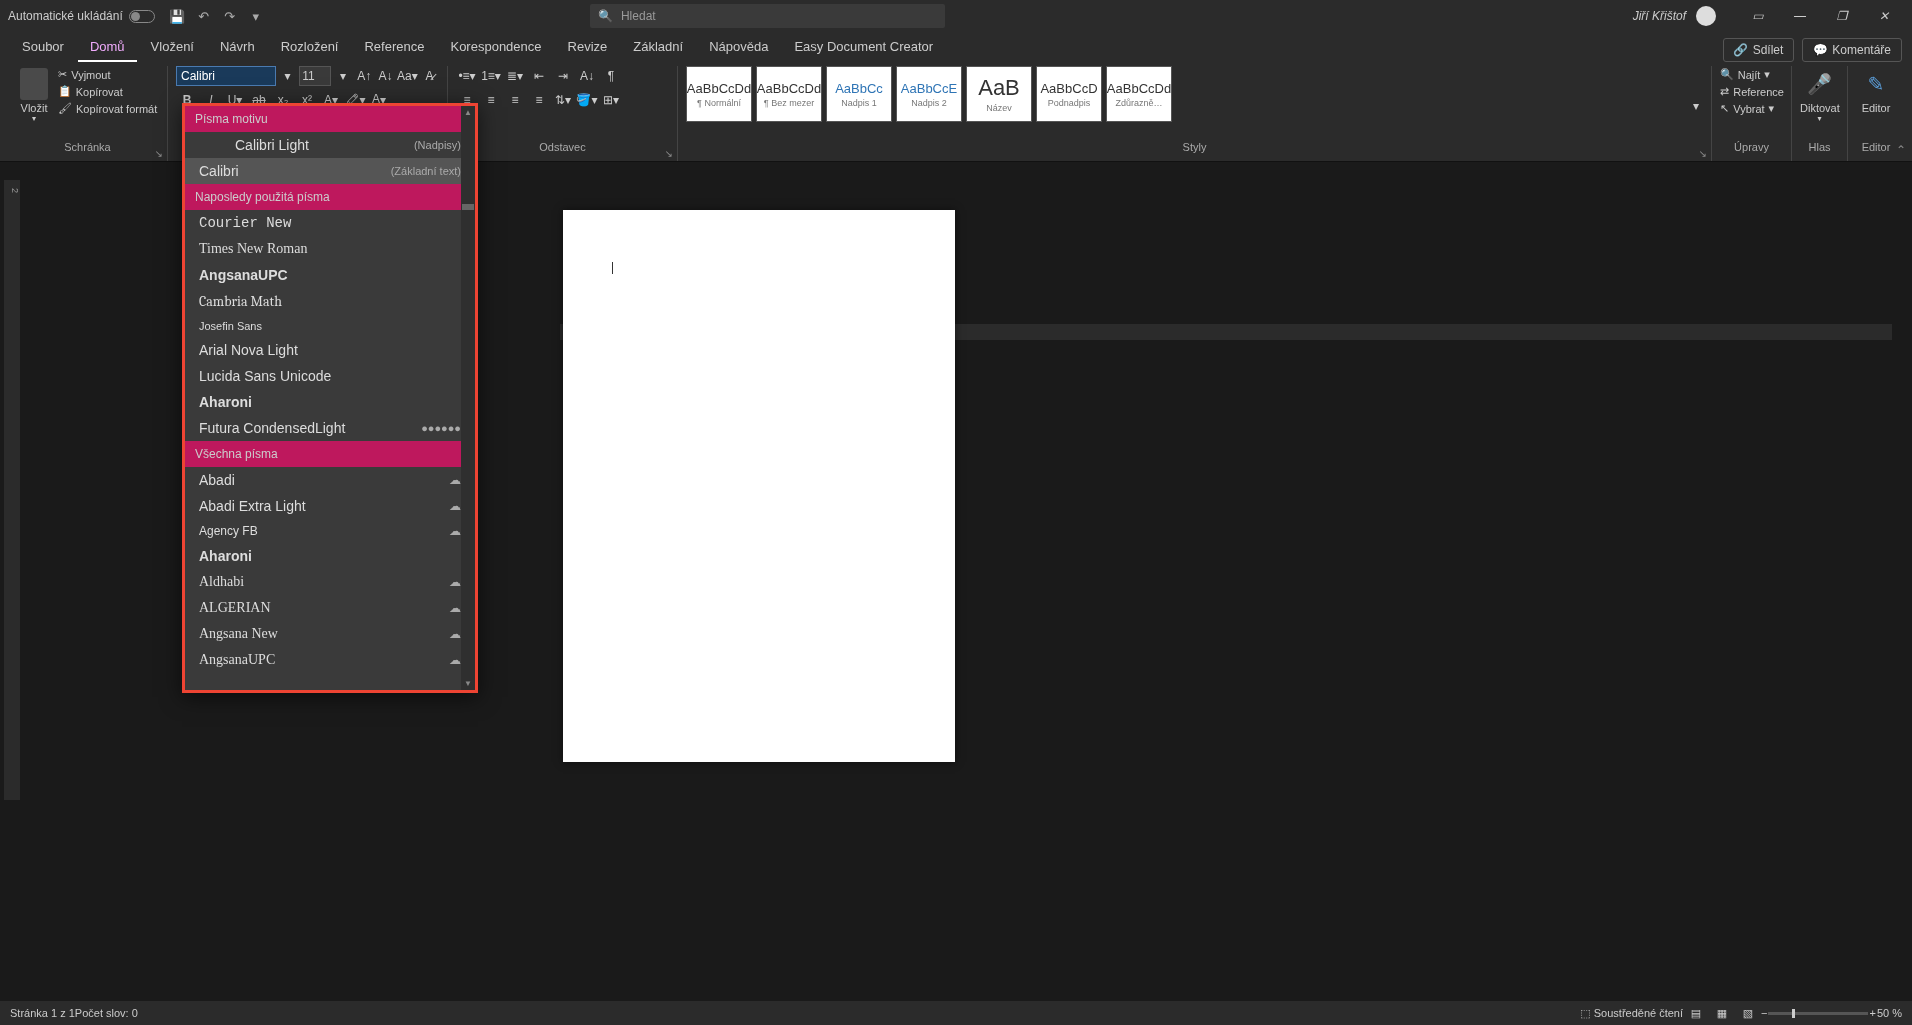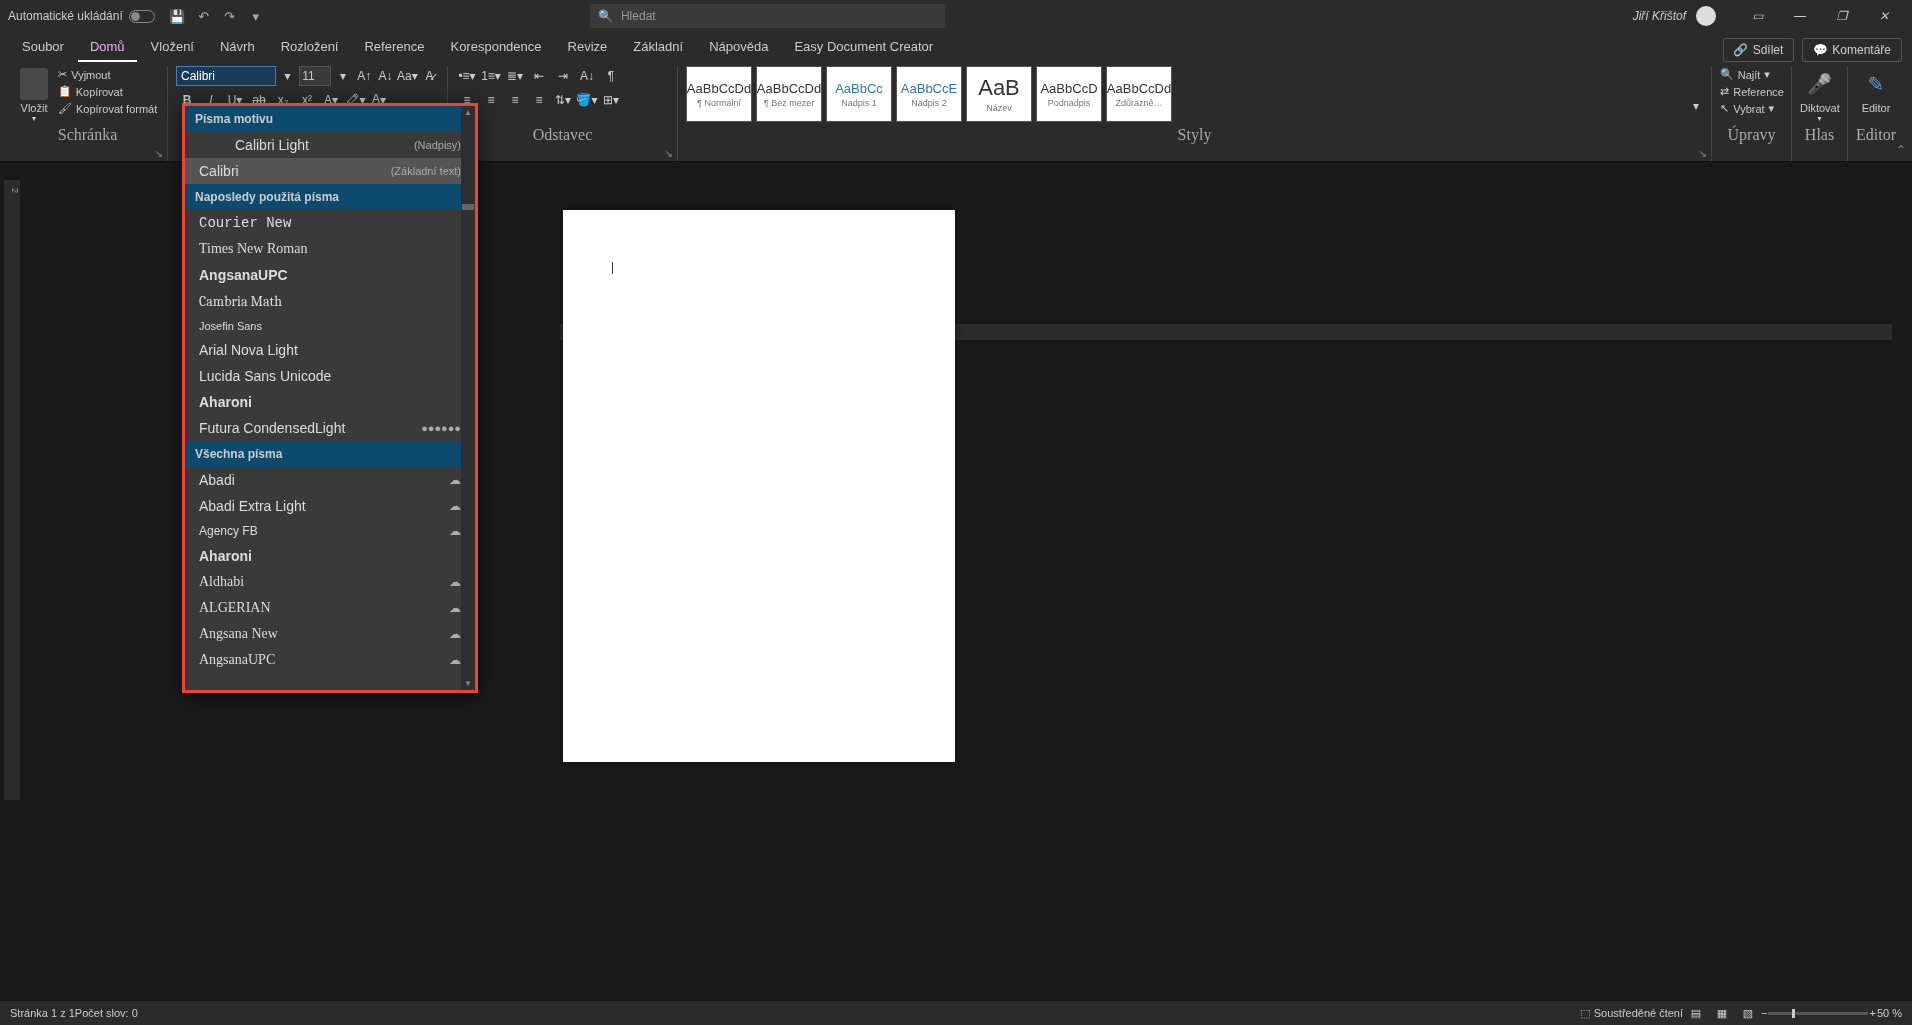--- a/index.html
+++ b/index.html
@@ -22,21 +22,21 @@
 
 .tabs { height: 30px; background: #2b2b2b; display: flex; align-items: flex-end; padding: 0 10px; gap: 2px; font-size: 13px; }
 .tab { padding: 6px 12px; color: #ccc; cursor: pointer; }
 .tab.active { border-bottom: 2px solid #fff; color: #f0abfc; }
 .tab-right { margin-left: auto; display: flex; gap: 8px; }
 .tab-right .btn { display: flex; align-items: center; gap: 4px; padding: 4px 10px; border: 1px solid #555; border-radius: 3px; font-size: 12px; }
 
 
 .ribbon { height: 100px; background: #2b2b2b; border-bottom: 1px solid #111; display: flex; padding: 4px 8px 0; font-size: 12px; position: relative; }
 .group { border-right: 1px solid #444; padding: 0 8px; display: flex; flex-direction: column; position: relative; }
-.group-label { font-size: 16px; color: #aaa; position: absolute; bottom: 17px; left: 50%; transform: translateX(-50%); white-space: nowrap; font-family: Liberation Serif, serif; }
+.group-label { font-size: 11px; color: #aaa; position: absolute; bottom: 8px; left: 50%; transform: translateX(-50%); white-space: nowrap; }
 .group-launcher { position: absolute; bottom: 2px; right: 4px; font-size: 10px; color: #888; }
 .clipboard { width: 160px; }
 .paste-big { width: 36px; text-align: center; }
 .paste-icon { width: 28px; height: 32px; background: #4a4a4a; margin: 2px auto; border-radius: 3px; }
 .clip-btns { font-size: 11px; color: #ccc; }
 .clip-btns div { padding: 2px 0; display: flex; align-items: center; gap: 4px; }
 
 .font-group { width: 280px; }
 .font-row { display: flex; gap: 2px; align-items: center; }
 .font-name-input { width: 100px; height: 20px; background: #1a3a5a; border: 1px solid #4a7ab0; color: #fff; padding: 0 4px; font-size: 12px; }
@@ -54,21 +54,21 @@
 .editing-group { width: 80px; font-size: 11px; }
 .editing-group div { padding: 2px 0; display: flex; align-items: center; gap: 4px; }
 
 .voice-group, .editor-group { width: 56px; text-align: center; }
 .big-icon { width: 28px; height: 28px; margin: 4px auto; display: flex; align-items: center; justify-content: center; font-size: 20px; color: #5a9bd5; }
 
 .collapse-ribbon { position: absolute; right: 6px; bottom: 4px; color: #888; }
 
 
 .font-dropdown { position: absolute; left: 182px; top: 103px; width: 296px; height: 590px; background: #3a3a3a; border: 3px solid #e43; z-index: 100; box-shadow: 0 4px 20px rgba(0,0,0,0.6); overflow: hidden; color: #ddd; }
-.fd-header { padding: 6px 10px; font-size: 12px; font-weight: bold; color: #ccc; background: #0c4a6e; }
+.fd-header { padding: 6px 10px; font-size: 12px; font-weight: normal; color: #ccc; background: #be185d; }
 .fd-item { padding: 5px 14px; font-size: 14px; display: flex; justify-content: space-between; align-items: center; cursor: pointer; }
 .fd-item:hover, .fd-item.hover { background: #555; }
 .fd-item .hint { font-size: 11px; color: #aaa; }
 .fd-item .cloud { font-size: 12px; color: #aaa; }
 .fd-scroll { overflow-y: auto; height: 100%; }
 .fd-scrollbar { position: absolute; right: 0; top: 0; width: 14px; height: 100%; background: #2f2f2f; }
 .fd-thumb { position: absolute; right: 1px; top: 98px; width: 12px; height: 6px; background: #666; }
 
 
 .ruler-h { position: absolute; top: 162px; left: 560px; right: 20px; height: 16px; background: #2b2b2b; font-size: 9px; color: #999; }

